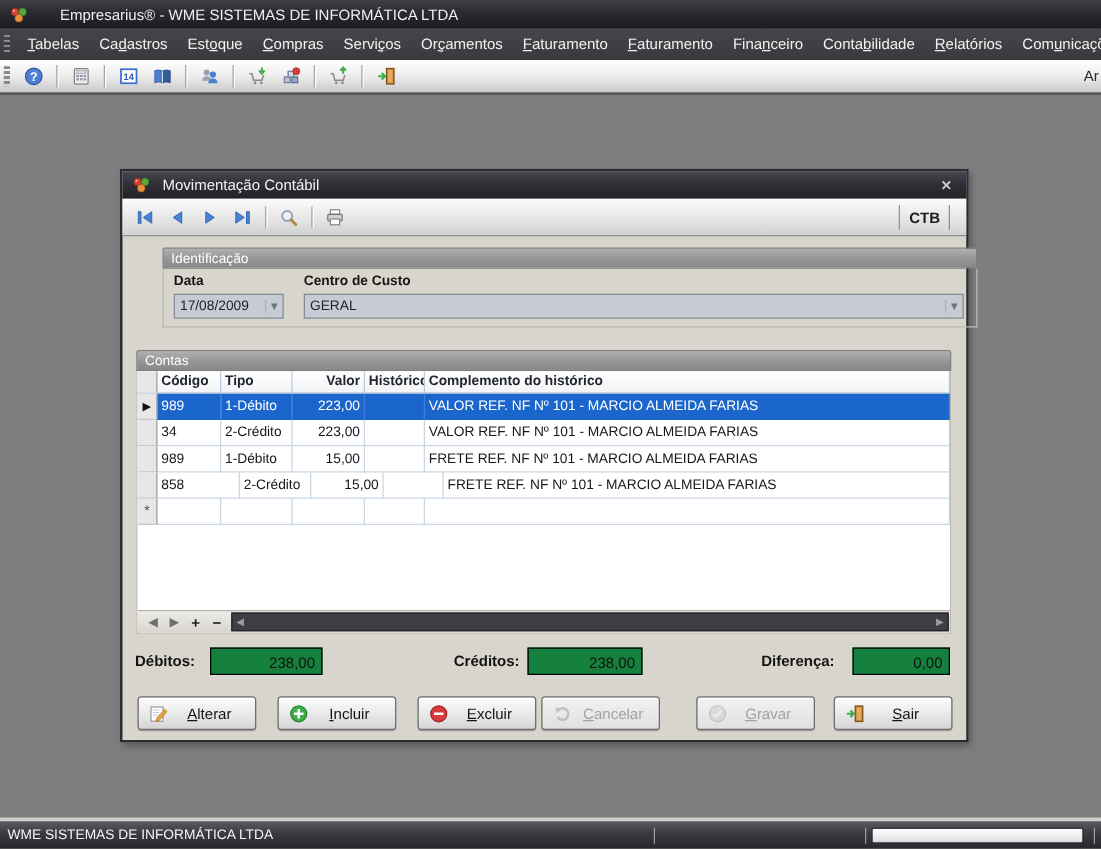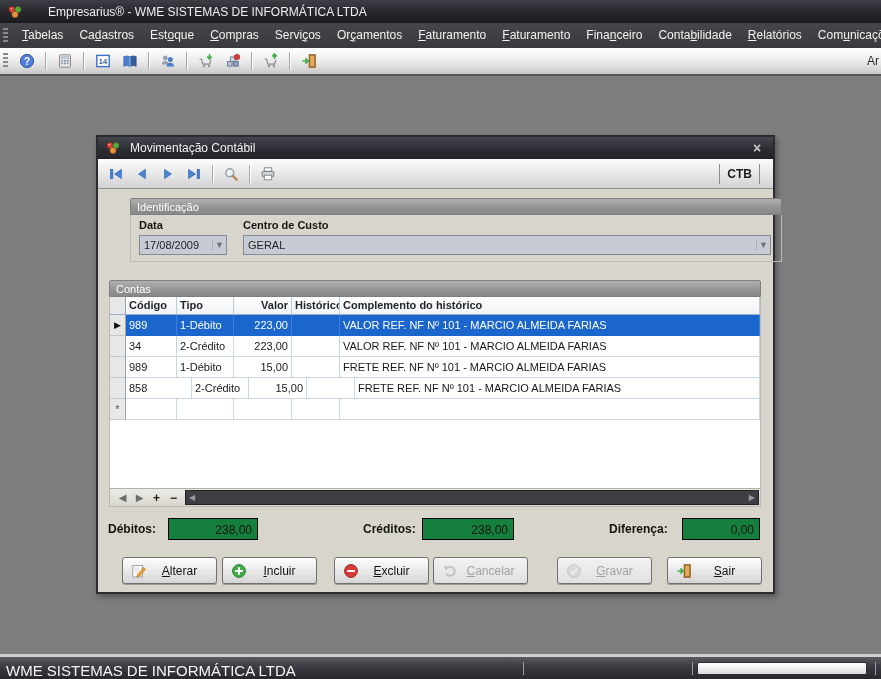--- a/index.html
+++ b/index.html
@@ -29,21 +29,21 @@
   .tb-items{display:flex;align-items:center;gap:2px;}
   .tb-btn{width:25px;height:23px;display:flex;align-items:center;justify-content:center;border-radius:2px;}
   .tb-sep{width:1px;height:18px;background:#a6a6a6;margin:0 4px;box-shadow:1px 0 0 #fff;}
   .tb-right{position:absolute;left:867px;top:6px;font-size:12px;color:#2a2a2a;white-space:nowrap;}
 
   .mdi{position:absolute;left:0;top:76px;width:881px;height:578px;background:#7e7e7e;}
 
   .statusbar{position:absolute;left:0;top:654px;width:881px;height:25px;box-sizing:border-box;
     border-top:3px solid #cfcfcf;
     background:linear-gradient(180deg,#5a5a62 0%,#3a3a40 45%,#27272c 100%);}
-  .sb-text{position:absolute;left:6px;top:5px;color:#f4f4f4;font-size:15px;white-space:nowrap;}
+  .sb-text{position:absolute;left:6px;top:5px;color:#f4f4f4;font-size:11px;white-space:nowrap;}
   .sb-sep{position:absolute;top:5px;width:1px;height:13px;background:#9a9aa2;}
   .sb-inset{position:absolute;left:697px;top:5px;width:170px;height:13px;box-sizing:border-box;
     background:linear-gradient(180deg,#ffffff,#dcdcdc);border:1px solid #2e2e33;border-radius:2px;}
 
   
   .dialog{position:absolute;left:96px;top:59px;width:679px;height:459px;box-sizing:border-box;
     border:2px solid #2b2b31;background:#d8d5cd;box-shadow:2px 3px 6px rgba(0,0,0,.35);}
   .dlg-titlebar{height:22px;display:flex;align-items:center;gap:9px;padding:0 7px;
     background:linear-gradient(180deg,#474750 0%,#2e2e35 50%,#222228 100%);}
   .dlg-title{color:#f2f2f2;font-size:12px;flex:1;white-space:nowrap;}
@@ -420,21 +420,21 @@
         <div class="totals">
           <span class="tot-label" style="left:10px">Débitos:</span>
           <span class="tot-box" style="left:70px;width:90px">238,00</span>
           <span class="tot-label" style="left:265px">Créditos:</span>
           <span class="tot-box" style="left:324px;width:92px">238,00</span>
           <span class="tot-label" style="left:511px">Diferença:</span>
           <span class="tot-box" style="left:584px;width:78px">0,00</span>
         </div>
 
         <div id="act-buttons">
-            <div class="act-btn" style="left: 24px;">
+            <div class="act-btn" style="left: 12px;">
               <span class="icon16">
                 <svg viewBox="0 0 16 16">
                   <rect x="1.8" y="2.6" width="9.6" height="11.4" fill="#fff" stroke="#9aa0a6"></rect>
                   <path d="M3.4 5h5M3.4 7h5M3.4 9h4" stroke="#c6ccd2" stroke-width=".8"></path>
                   <path d="M6.4 11.6 L12.6 4.4 l2 1.8 -6.2 7.2 -2.6 .8 Z" fill="#e8a33d" stroke="#a9731d" stroke-width=".6"></path>
                 </svg>
               </span>
               <span class="act-label"><u>A</u>lterar</span>
             </div>
             <div class="act-btn" style="left: 124px;">

